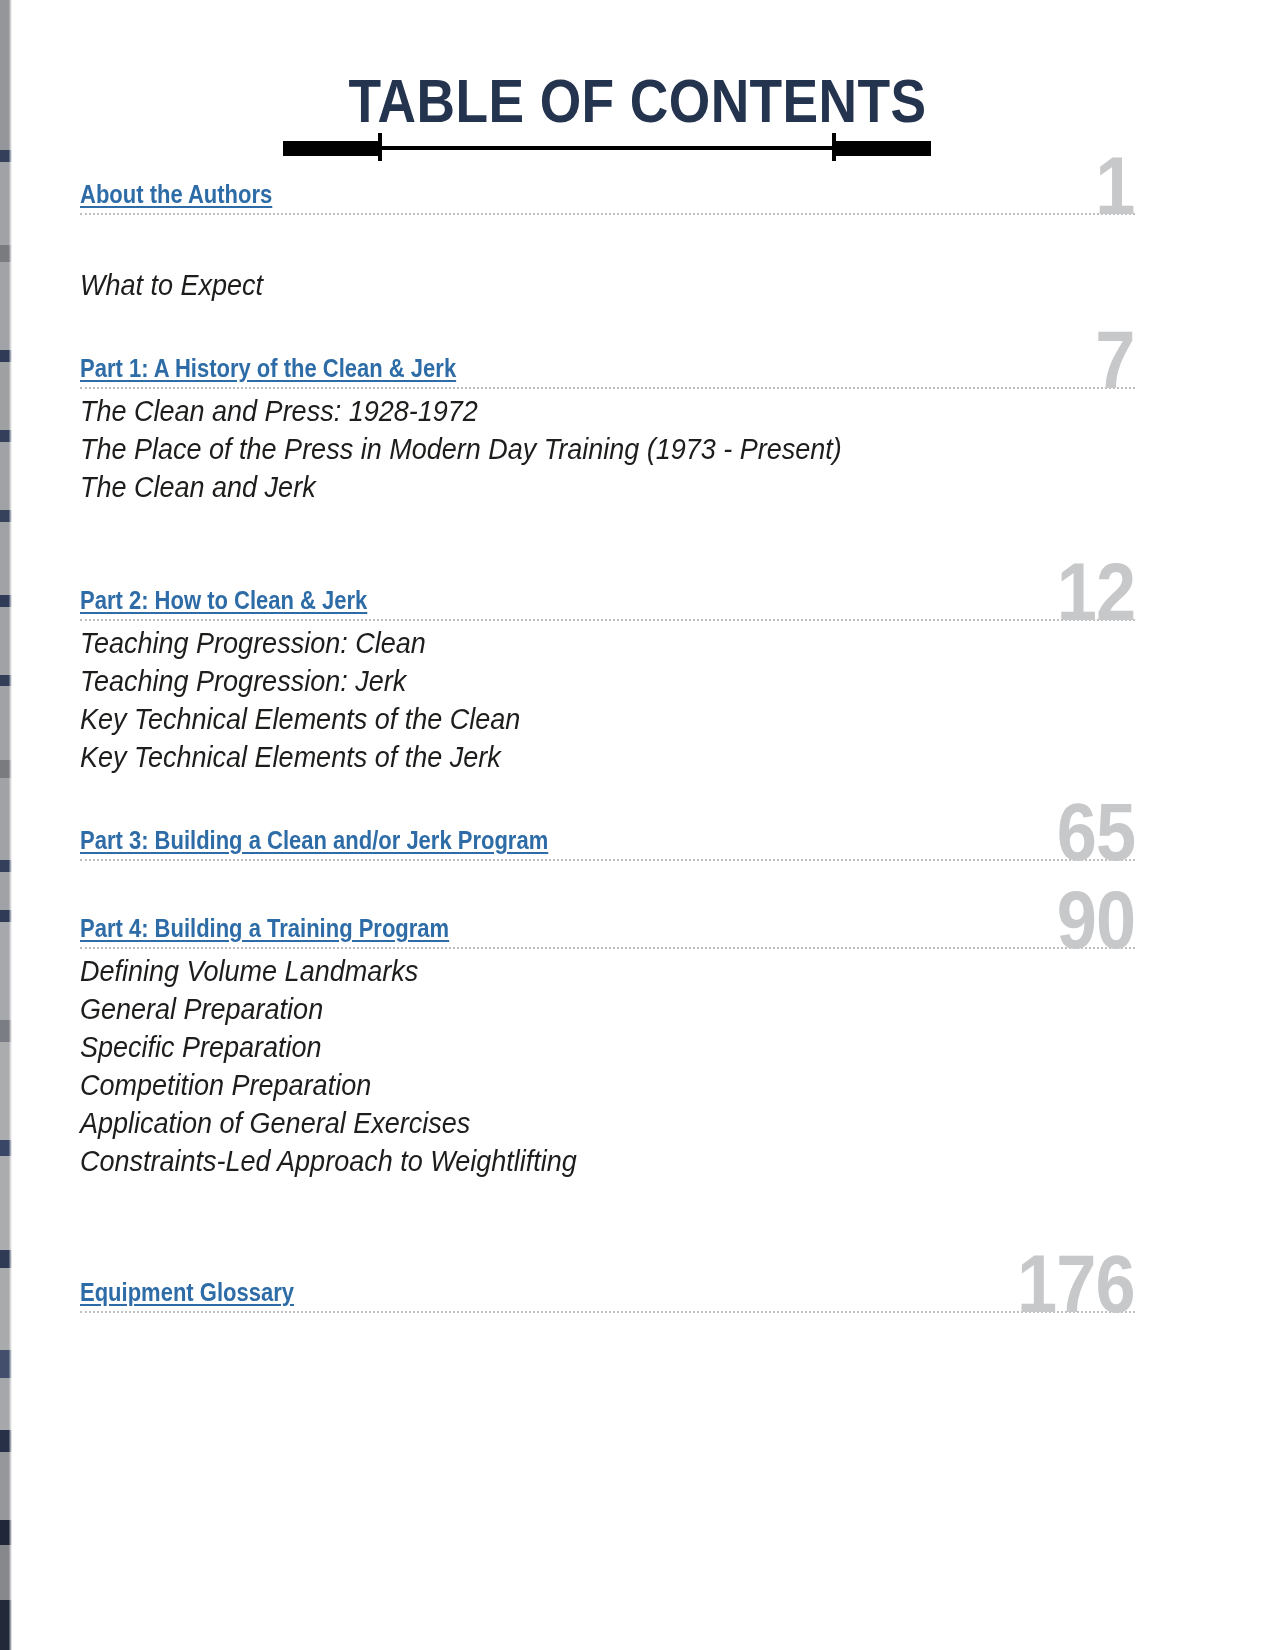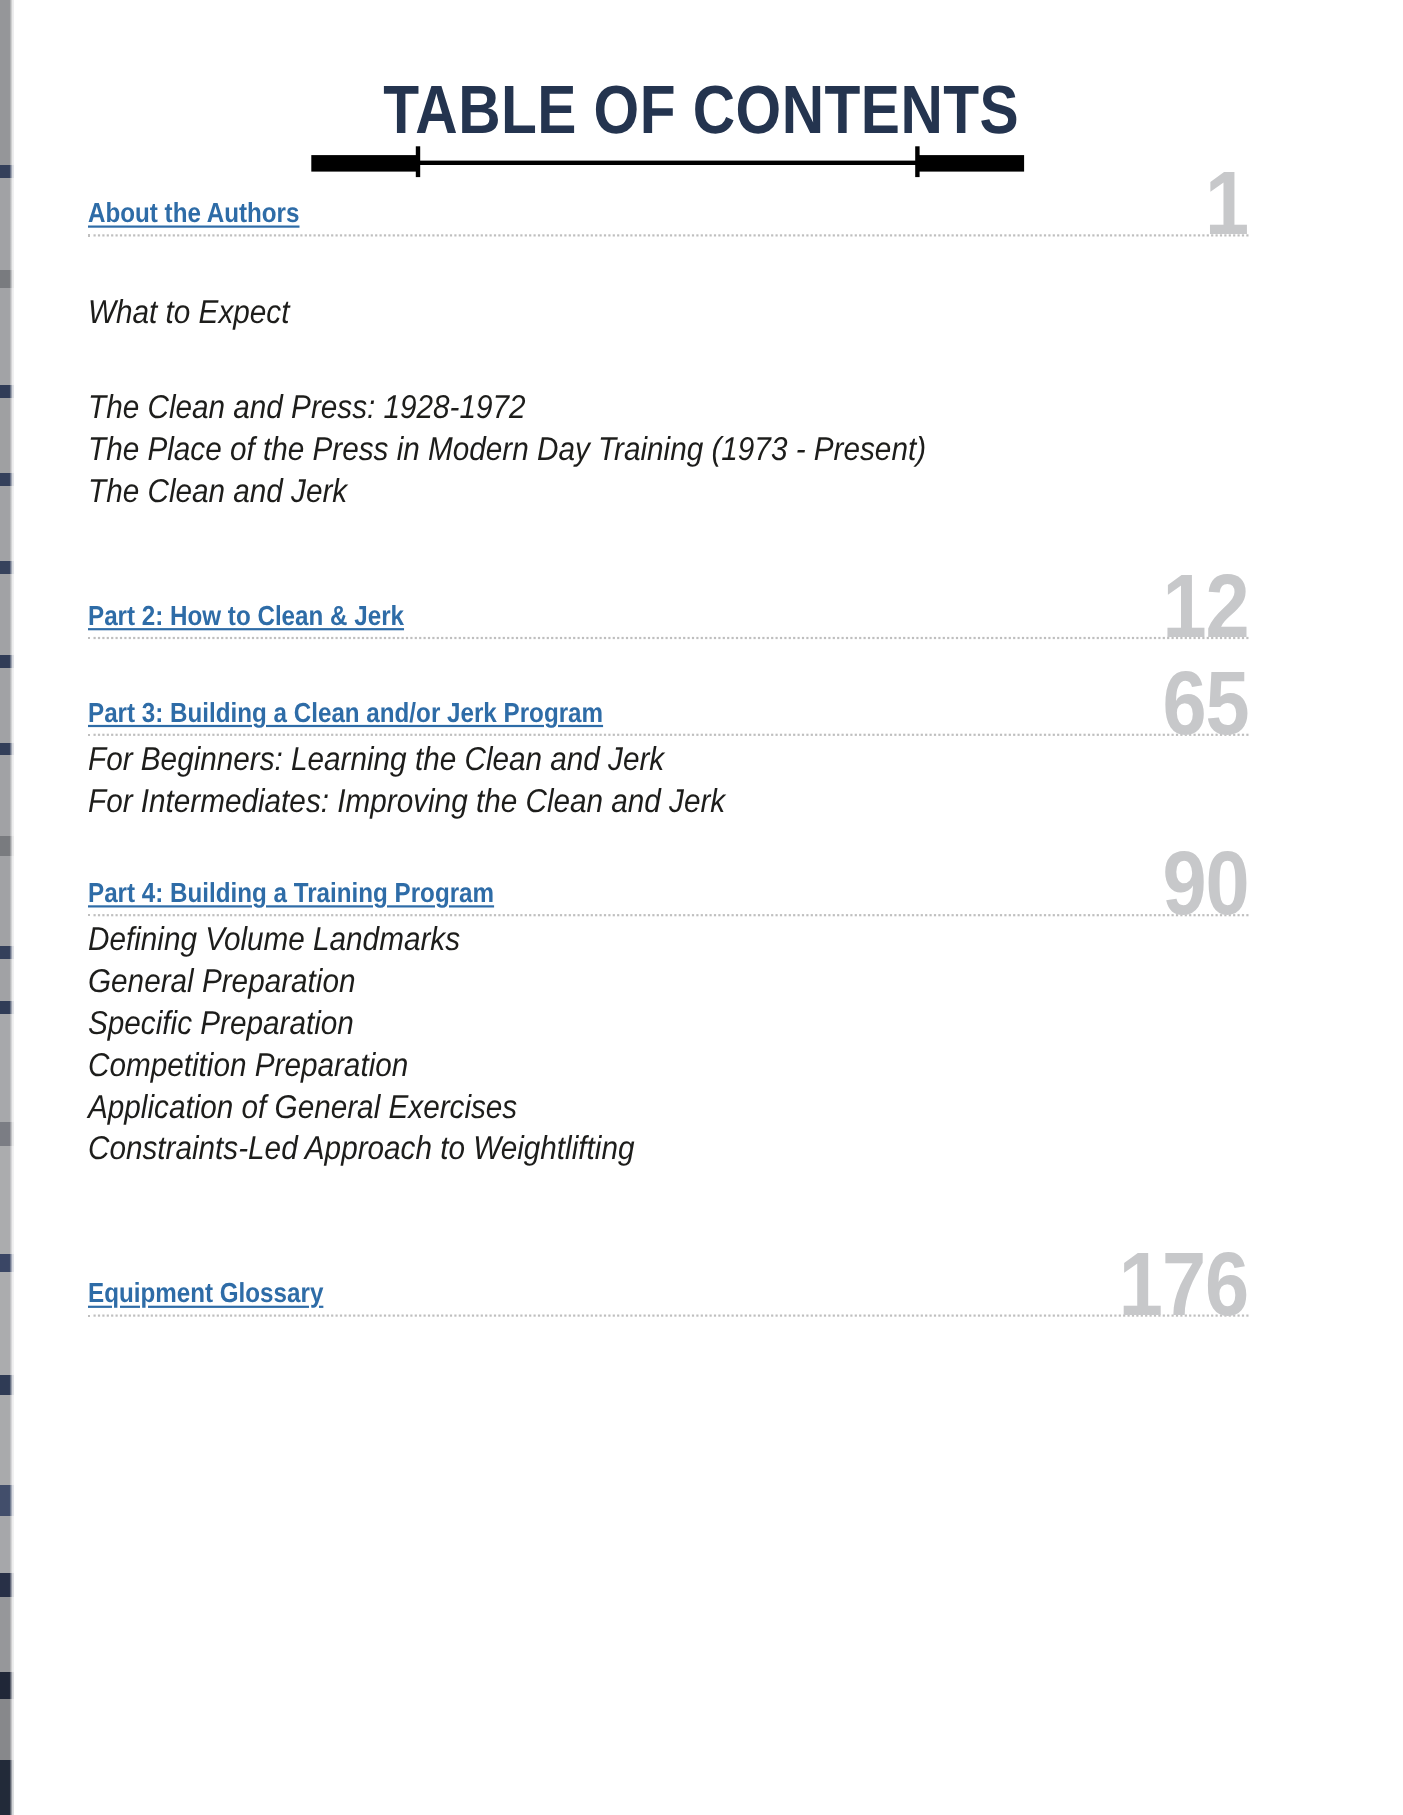--- a/index.html
+++ b/index.html
@@ -215,37 +215,40 @@
       <div class="heading-row"><div class="leader"></div><a class="section-heading" href="#" style="color: rgb(46, 108, 167);">About the Authors</a><div class="page-number" style="color: rgb(199, 200, 202);">1</div></div>
     </div>
     <div class="gap-md"></div>
     <div class="toc-section">
       <ul class="sub-items">
         <li class="sub-item">What to Expect</li>
       </ul>
     </div>
     <div class="gap-md"></div>
     <div class="toc-section">
+      <div class="heading-row"><div class="leader"></div><a class="section-heading" href="#" style="color: rgb(46, 108, 167);">Part 1: A History of the Clean &amp; Jerk</a><div class="page-number" style="color: rgb(199, 200, 202);">7</div></div>
       <ul class="sub-items">
         <li class="sub-item">The Clean and Press: 1928-1972</li>
         <li class="sub-item">The Place of the Press in Modern Day Training (1973 - Present)</li>
         <li class="sub-item">The Clean and Jerk</li>
       </ul>
     </div>
     <div class="gap-lg"></div>
     <div class="toc-section">
       <div class="heading-row"><div class="leader"></div><a class="section-heading" href="#" style="color: rgb(46, 108, 167);">Part 2: How to Clean &amp; Jerk</a><div class="page-number" style="color: rgb(199, 200, 202);">12</div></div>
+      <ul class="sub-items">
+        <li class="sub-item">Teaching Progression: Clean</li>
+        <li class="sub-item">Teaching Progression: Jerk</li>
+        <li class="sub-item">Key Technical Elements of the Clean</li>
+        <li class="sub-item">Key Technical Elements of the Jerk</li>
+      </ul>
     </div>
     <div class="gap-md"></div>
     <div class="toc-section">
       <div class="heading-row"><div class="leader"></div><a class="section-heading" href="#" style="color: rgb(46, 108, 167);">Part 3: Building a Clean and/or Jerk Program</a><div class="page-number" style="color: rgb(199, 200, 202);">65</div></div>
-      <ul class="sub-items">
-        <li class="sub-item">For Beginners: Learning the Clean and Jerk</li>
-        <li class="sub-item">For Intermediates: Improving the Clean and Jerk</li>
-      </ul>
     </div>
     <div class="gap-md"></div>
     <div class="toc-section">
       <div class="heading-row"><div class="leader"></div><a class="section-heading" href="#" style="color: rgb(46, 108, 167);">Part 4: Building a Training Program</a><div class="page-number" style="color: rgb(199, 200, 202);">90</div></div>
       <ul class="sub-items">
         <li class="sub-item">Defining Volume Landmarks</li>
         <li class="sub-item">General Preparation</li>
         <li class="sub-item">Specific Preparation</li>
         <li class="sub-item">Competition Preparation</li>
         <li class="sub-item">Application of General Exercises</li>

